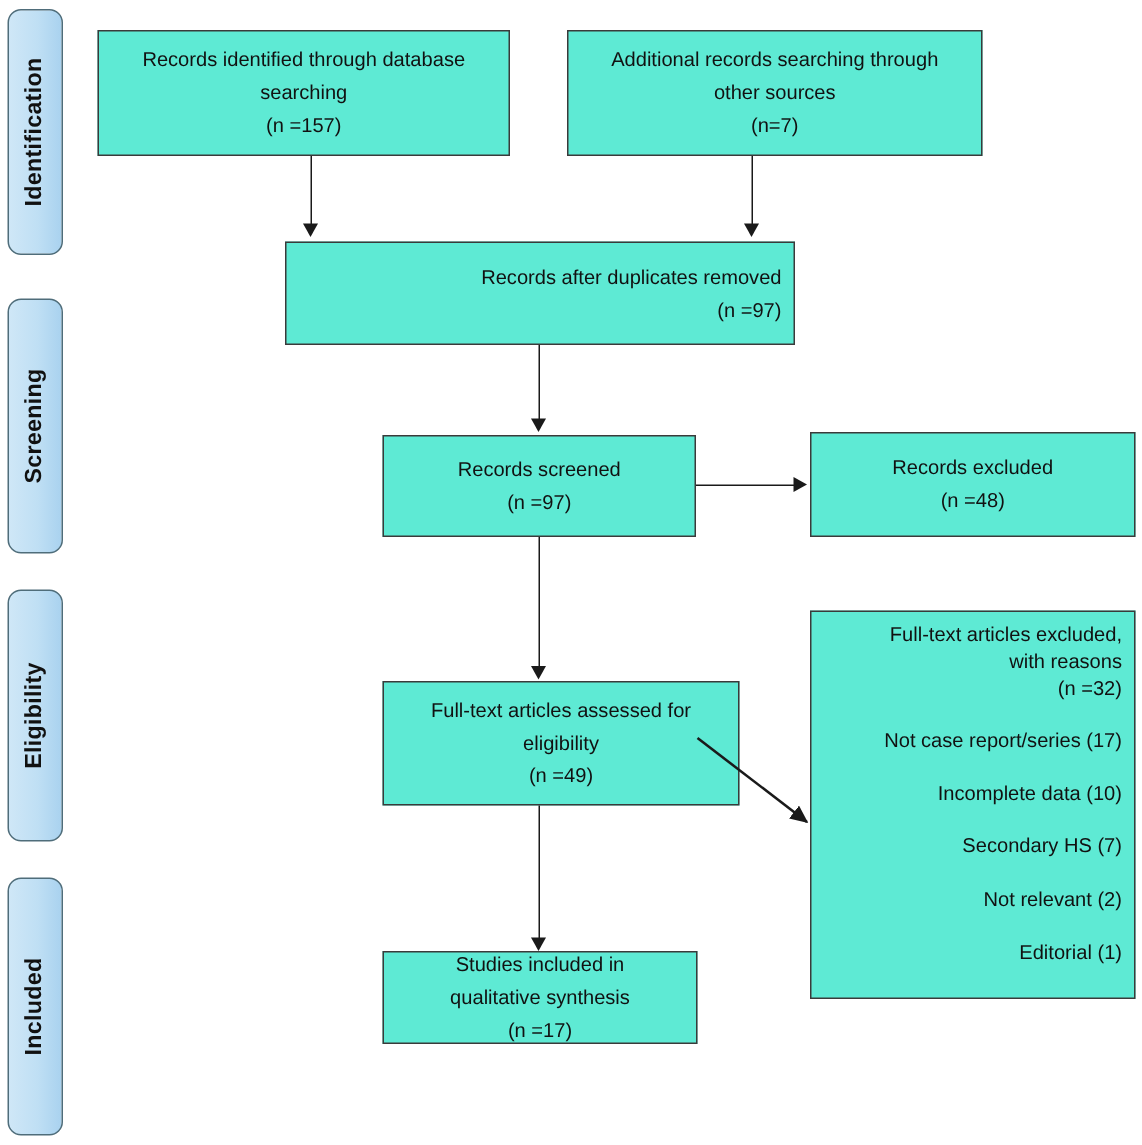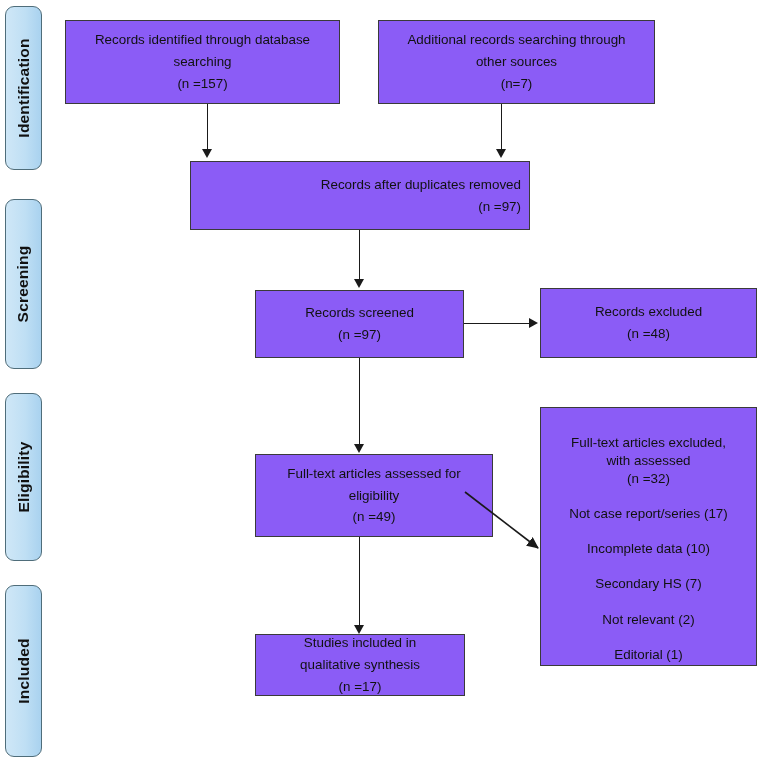--- a/index.html
+++ b/index.html
@@ -34,38 +34,39 @@
     font-weight: bold;
     font-size: 15.5px;
     color: #111111;
     letter-spacing: 0.2px;
   }
 
   
   .flow-box {
     position: absolute;
     box-sizing: border-box;
-    background: #8b5cf6;
+    background: #5eead4;
     border: 1.5px solid #3a3a3a;
     display: flex;
     flex-direction: column;
     align-items: center;
     justify-content: center;
     text-align: center;
     padding: 4px 8px;
   }
   .flow-box .line {
     font-size: 13.4px;
     color: #111111;
     line-height: 1.62;
     white-space: nowrap;
   }
   .flow-box.reasons {
     justify-content: flex-start;
-    padding-top: 26px;
+    padding-top: 6px;
+    align-items: flex-end;
   }
   .flow-box.reasons .line {
     line-height: 1.35;
   }
   .flow-box.reasons .line.gap {
     margin-top: 17px;
   }
 
   
   .vline {
@@ -170,21 +171,21 @@
     <defs>
       <marker id="diagHead" markerWidth="8" markerHeight="8" refX="6.4" refY="3.2" orient="auto">
         <path d="M0,0 L7,3.2 L0,6.4 z" fill="#1a1a1a"></path>
       </marker>
     </defs>
     <line x1="5" y1="7" x2="78" y2="63" stroke="#1a1a1a" stroke-width="1.7" marker-end="url(#diagHead)"></line>
   </svg>
 
   <div class="flow-box reasons" style="left:540px; top:407px; width:217px; height:259px;">
     <span class="line">Full-text articles excluded,</span>
-    <span class="line">with assessed</span>
+    <span class="line">with reasons</span>
     <span class="line">(n =32)</span>
     <span class="line gap">Not case report/series (17)</span>
     <span class="line gap">Incomplete data (10)</span>
     <span class="line gap">Secondary HS (7)</span>
     <span class="line gap">Not relevant (2)</span>
     <span class="line gap">Editorial (1)</span>
   </div>
 
   <div class="vline" style="left:359px; top:537px; height:89px;"></div>
   <div class="arrow-down" style="left:354px; top:625px;"></div>

